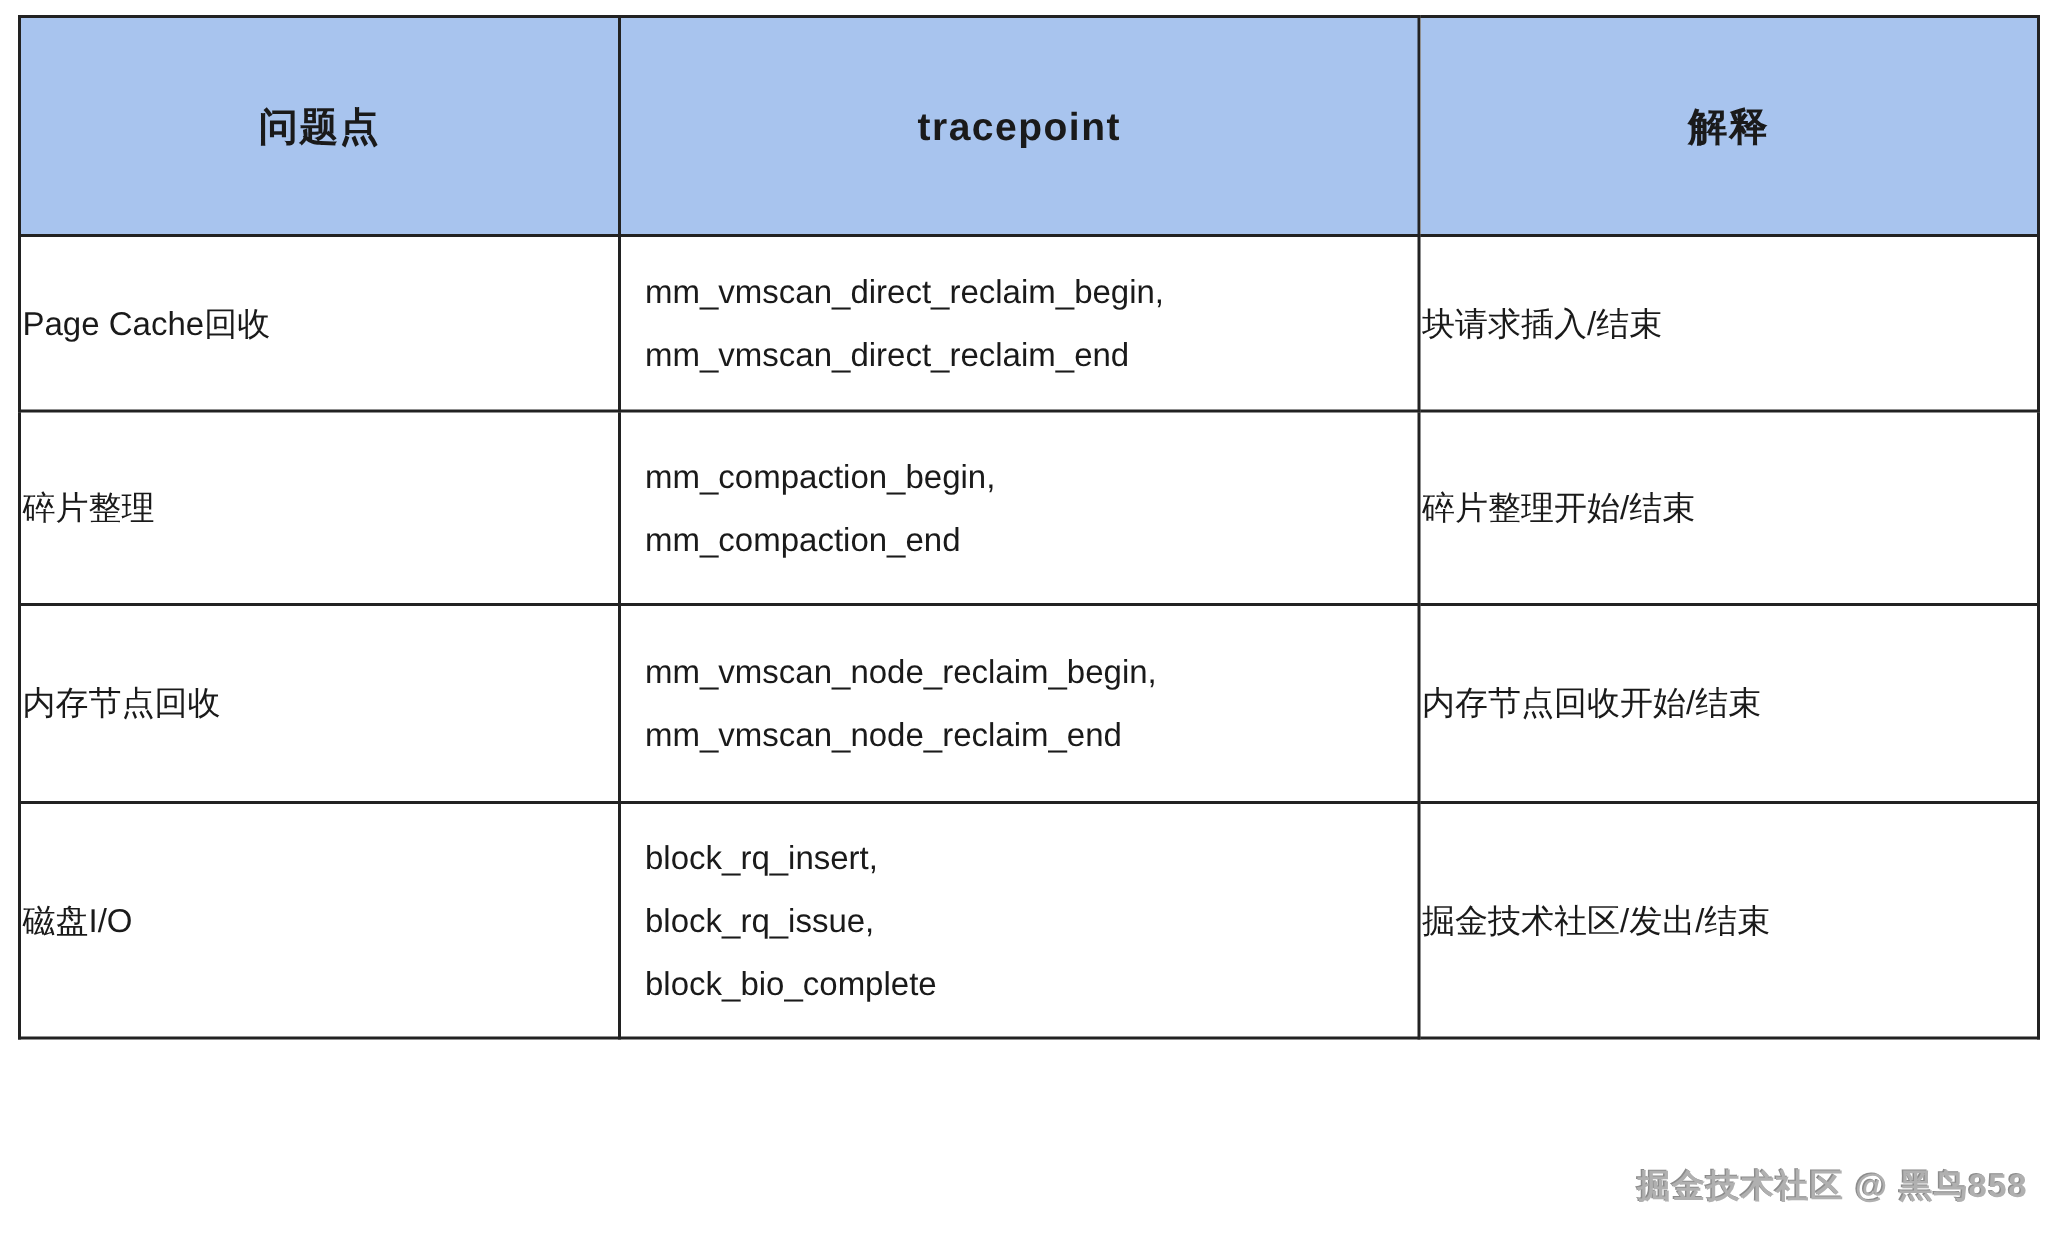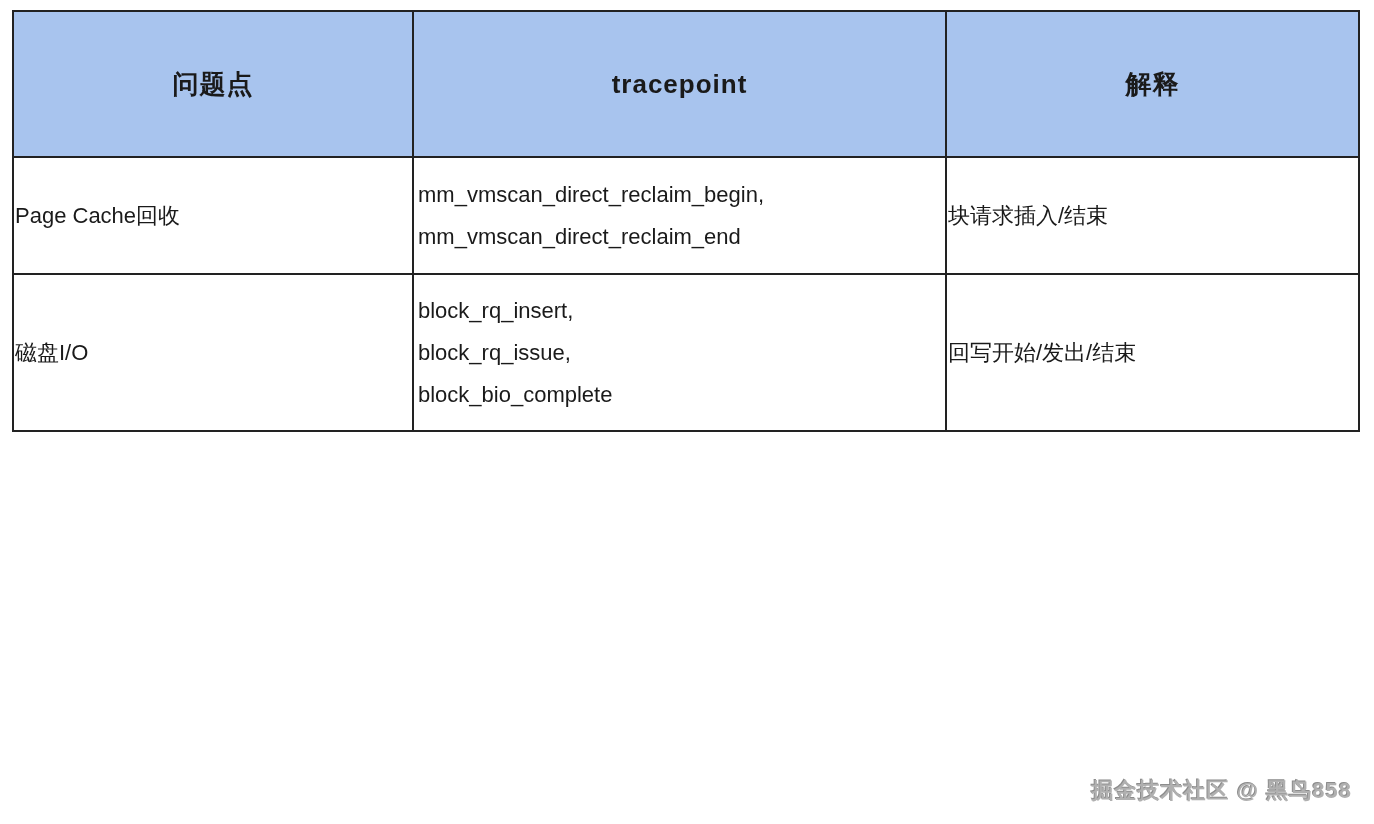--- a/index.html
+++ b/index.html
@@ -40,21 +40,21 @@
   }
   td.cell {
     font-size: 22px;
     background: #ffffff;
   }
   td.problem, td.explanation {
     text-align: left;
   }
   td.tracepoint {
     text-align: left;
-    padding-left: 4px;
+    padding-left: 16px;
   }
   .tp-line {
     line-height: 42px;
     white-space: nowrap;
   }
   tr.row-0 td { height: 113px; }
   tr.row-1 td { height: 125px; }
   tr.row-2 td { height: 121px; }
   tr.row-3 td { height: 128px; }
   tr.row-4 td { height: 153px; }
@@ -89,25 +89,41 @@
     </thead>
     <tbody>
       <tr class="row-0">
         <td class="cell problem">Page Cache回收</td>
         <td class="cell tracepoint">
           <div class="tp-line">mm_vmscan_direct_reclaim_begin,</div>
           <div class="tp-line">mm_vmscan_direct_reclaim_end</div>
         </td>
         <td class="cell explanation">块请求插入/结束</td>
       </tr>
+      <tr class="row-1">
+        <td class="cell problem">碎片整理</td>
+        <td class="cell tracepoint">
+          <div class="tp-line">mm_compaction_begin,</div>
+          <div class="tp-line">mm_compaction_end</div>
+        </td>
+        <td class="cell explanation">碎片整理开始/结束</td>
+      </tr>
+      <tr class="row-3">
+        <td class="cell problem">内存节点回收</td>
+        <td class="cell tracepoint">
+          <div class="tp-line">mm_vmscan_node_reclaim_begin,</div>
+          <div class="tp-line">mm_vmscan_node_reclaim_end</div>
+        </td>
+        <td class="cell explanation">内存节点回收开始/结束</td>
+      </tr>
       <tr class="row-4">
         <td class="cell problem">磁盘I/O</td>
         <td class="cell tracepoint">
           <div class="tp-line">block_rq_insert,</div>
           <div class="tp-line">block_rq_issue,</div>
           <div class="tp-line">block_bio_complete</div>
         </td>
-        <td class="cell explanation">回写开始/发出/结束</td>
+        <td class="cell explanation">掘金技术社区/发出/结束</td>
       </tr>
     </tbody>
   </table>
   <div class="watermark">掘金技术社区 @ 黑鸟858</div>
 </div>
 
 </body></html>

